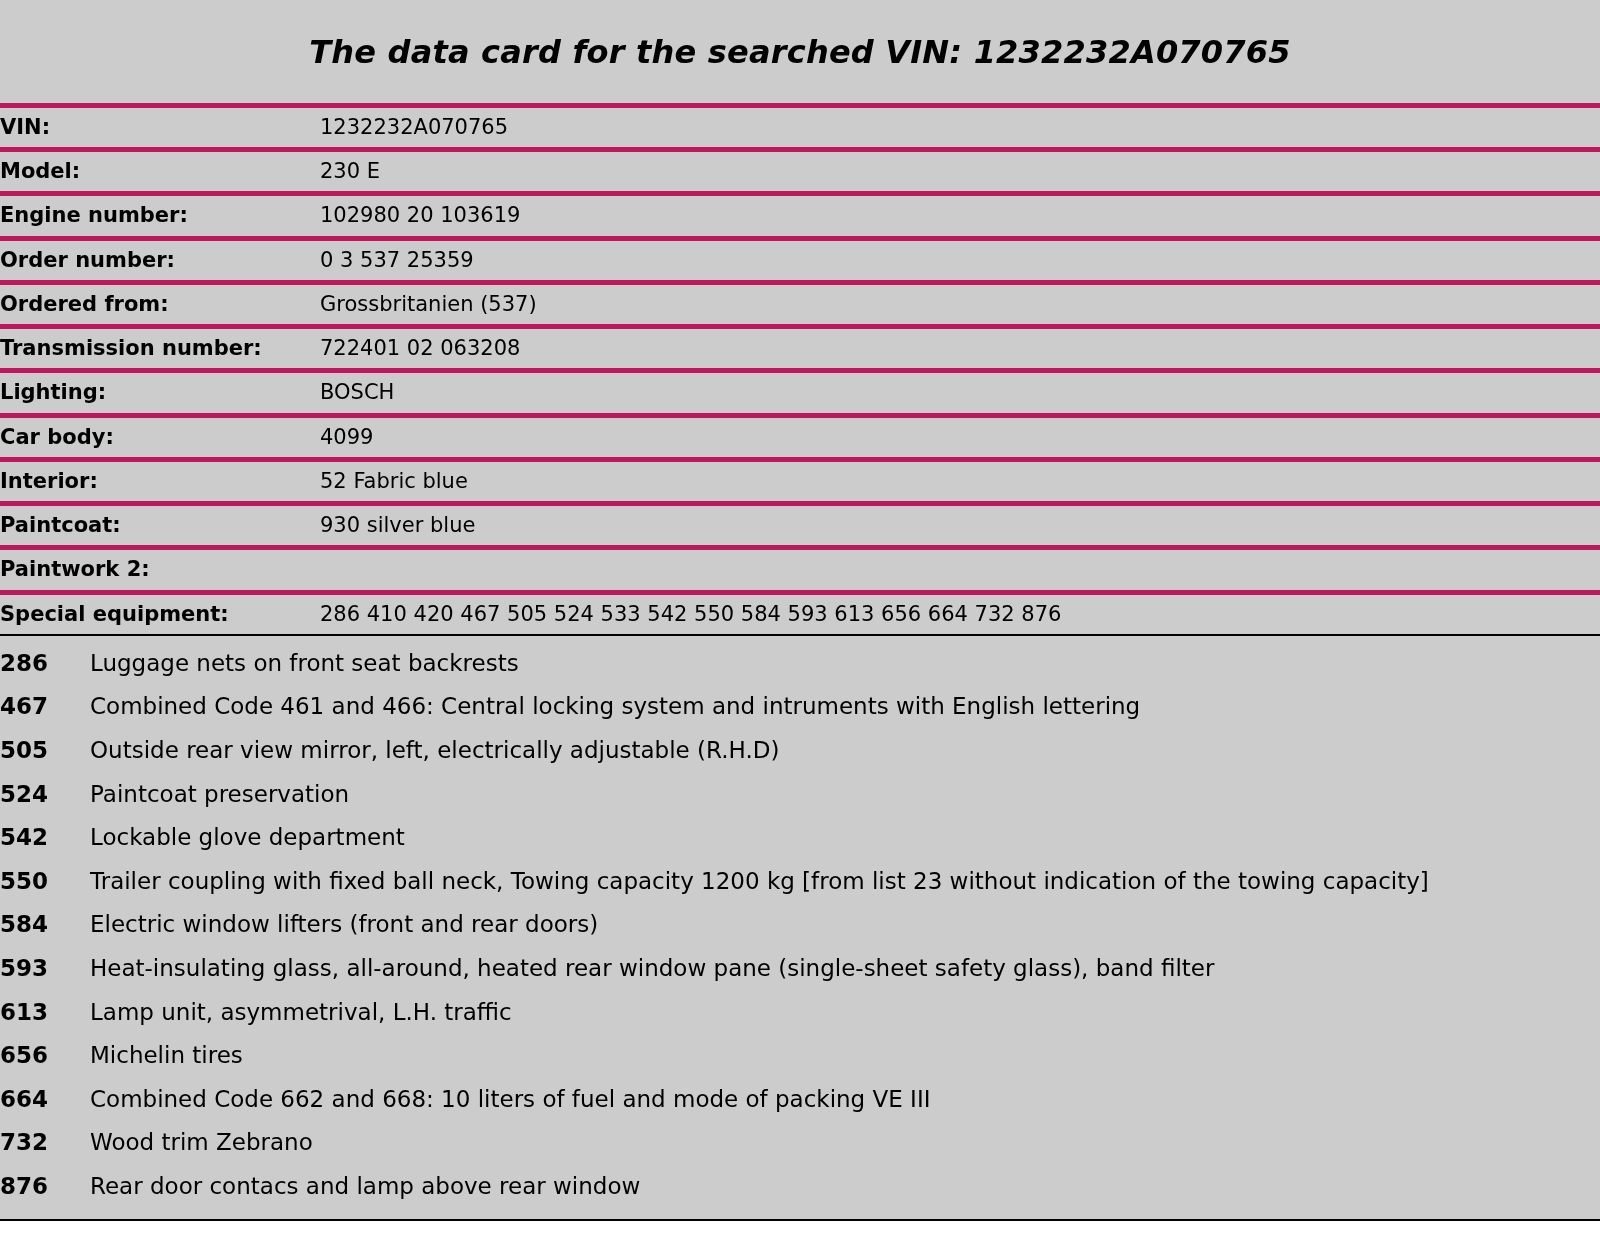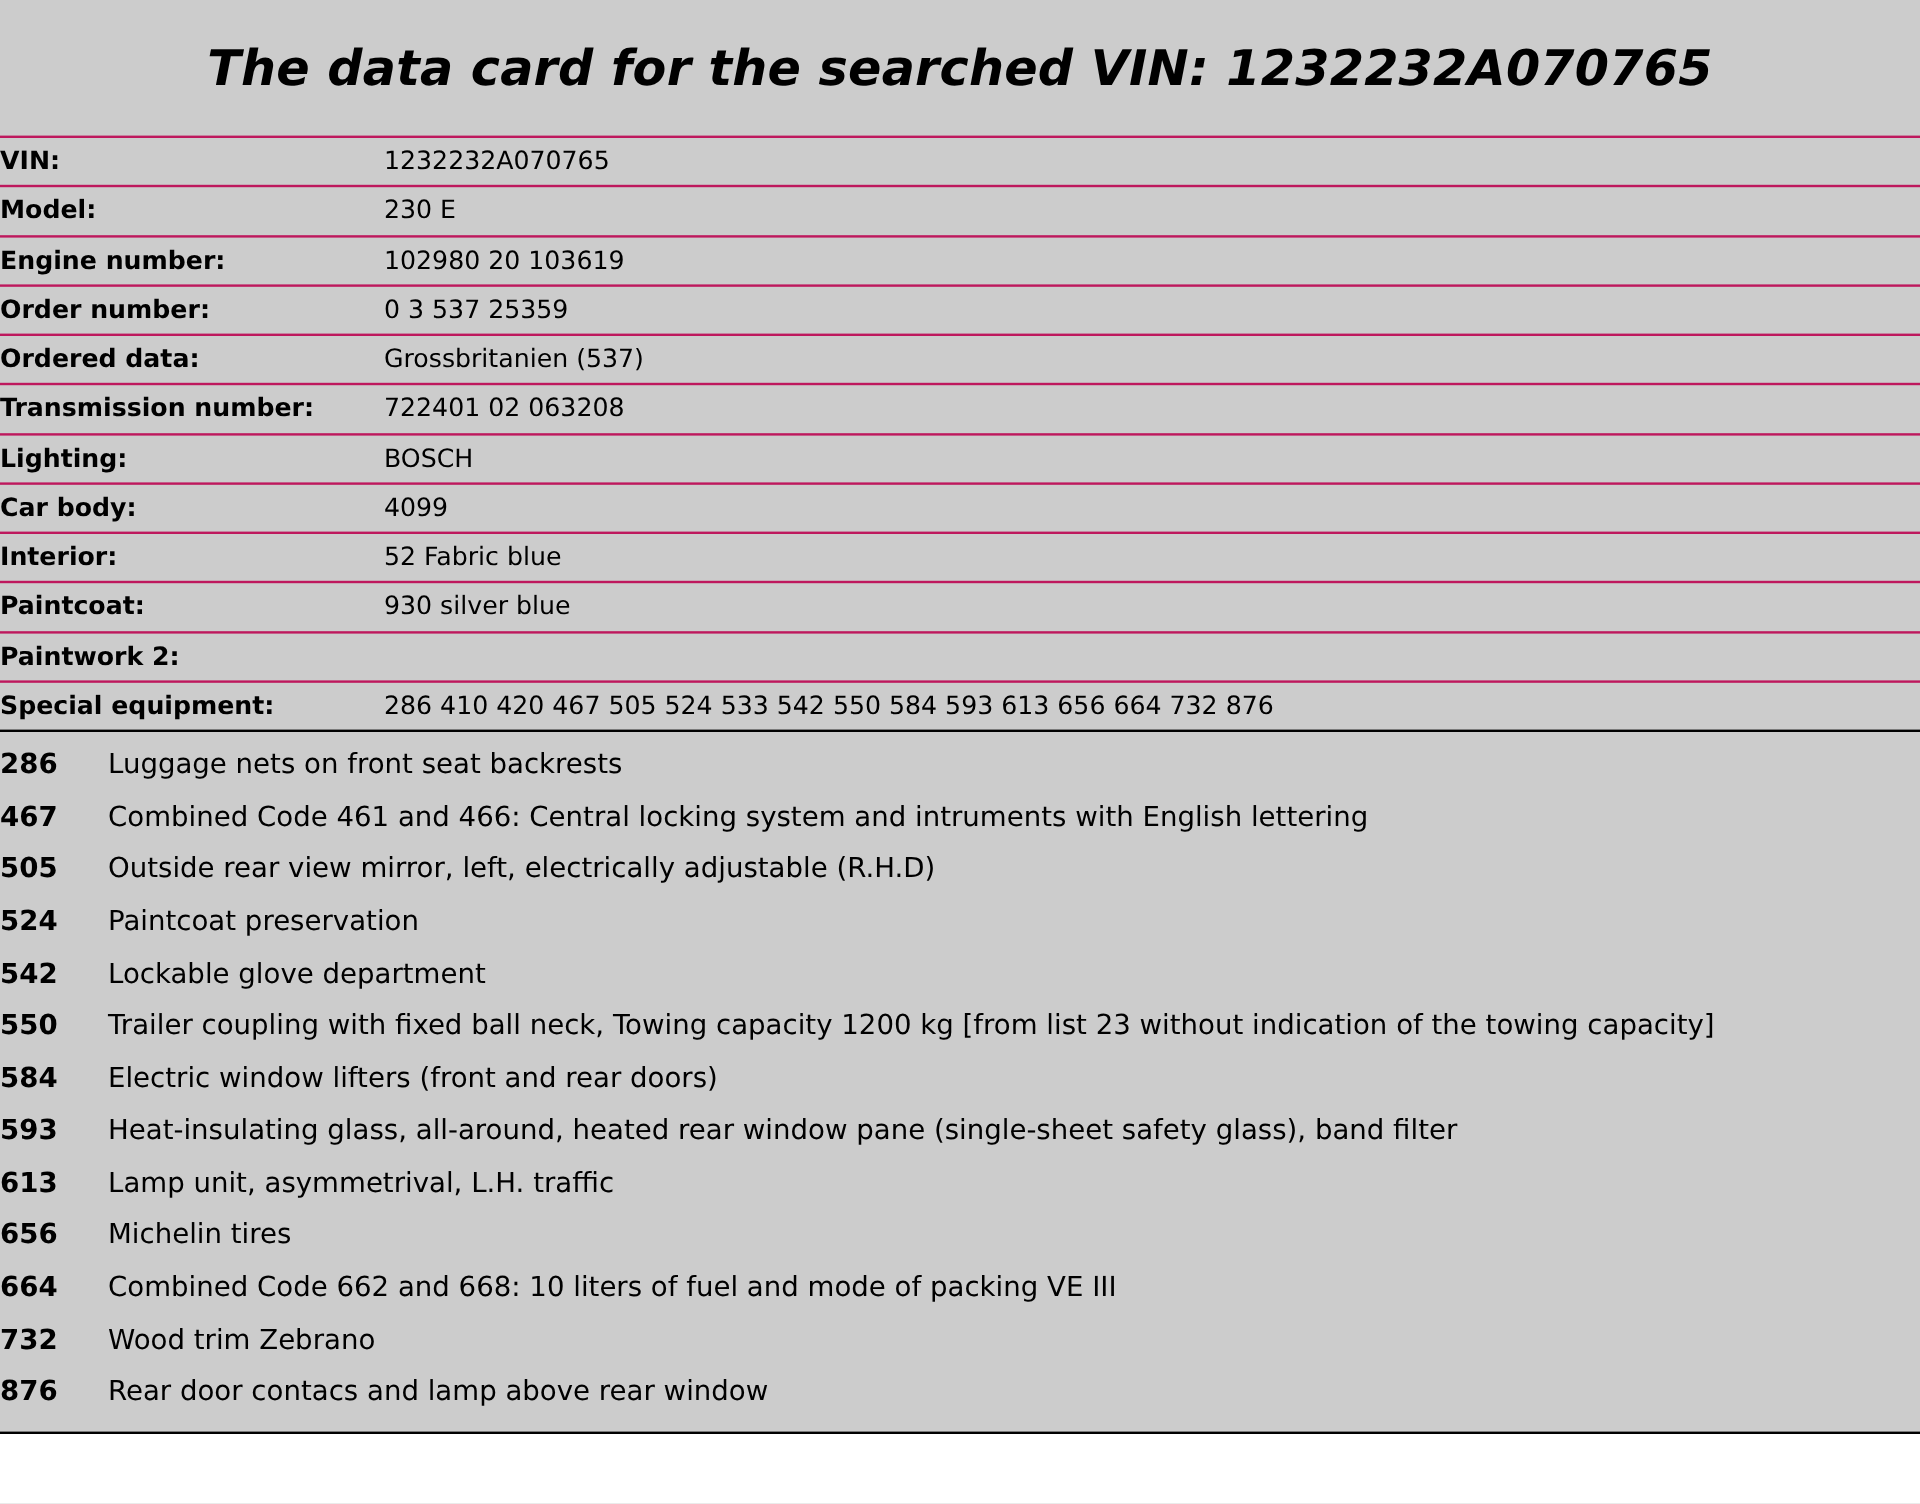--- a/index.html
+++ b/index.html
@@ -17,35 +17,35 @@
     width: 1600px;
     background: #cccccc;
     box-sizing: border-box;
     padding: 0;
   }
   .title-bar {
     padding: 34px 0 32px 0;
     text-align: center;
   }
   .title {
-    font-size: 41px;
+    font-size: 32px;
     font-weight: bold;
     font-style: italic;
     letter-spacing: 0.2px;
     margin: 0;
     padding: 0 24px;
     line-height: 1.15;
   }
   table.data {
     border-collapse: collapse;
     width: 1600px;
     table-layout: fixed;
   }
   table.data tr {
-    border-top: 2px solid #be185d;
+    border-top: 5px solid #be185d;
   }
   table.data td {
     padding: 6px 0 7px 0;
     font-size: 21px;
     vertical-align: top;
     line-height: 1.25;
   }
   td.label {
     font-weight: bold;
     width: 320px;
@@ -105,21 +105,21 @@
       </tr>
       <tr>
         <td class="label">Engine number:</td>
         <td class="value">102980 20 103619</td>
       </tr>
       <tr>
         <td class="label">Order number:</td>
         <td class="value">0 3 537 25359</td>
       </tr>
       <tr>
-        <td class="label">Ordered data:</td>
+        <td class="label">Ordered from:</td>
         <td class="value">Grossbritanien (537)</td>
       </tr>
       <tr>
         <td class="label">Transmission number:</td>
         <td class="value">722401 02 063208</td>
       </tr>
       <tr>
         <td class="label">Lighting:</td>
         <td class="value">BOSCH</td>
       </tr>

